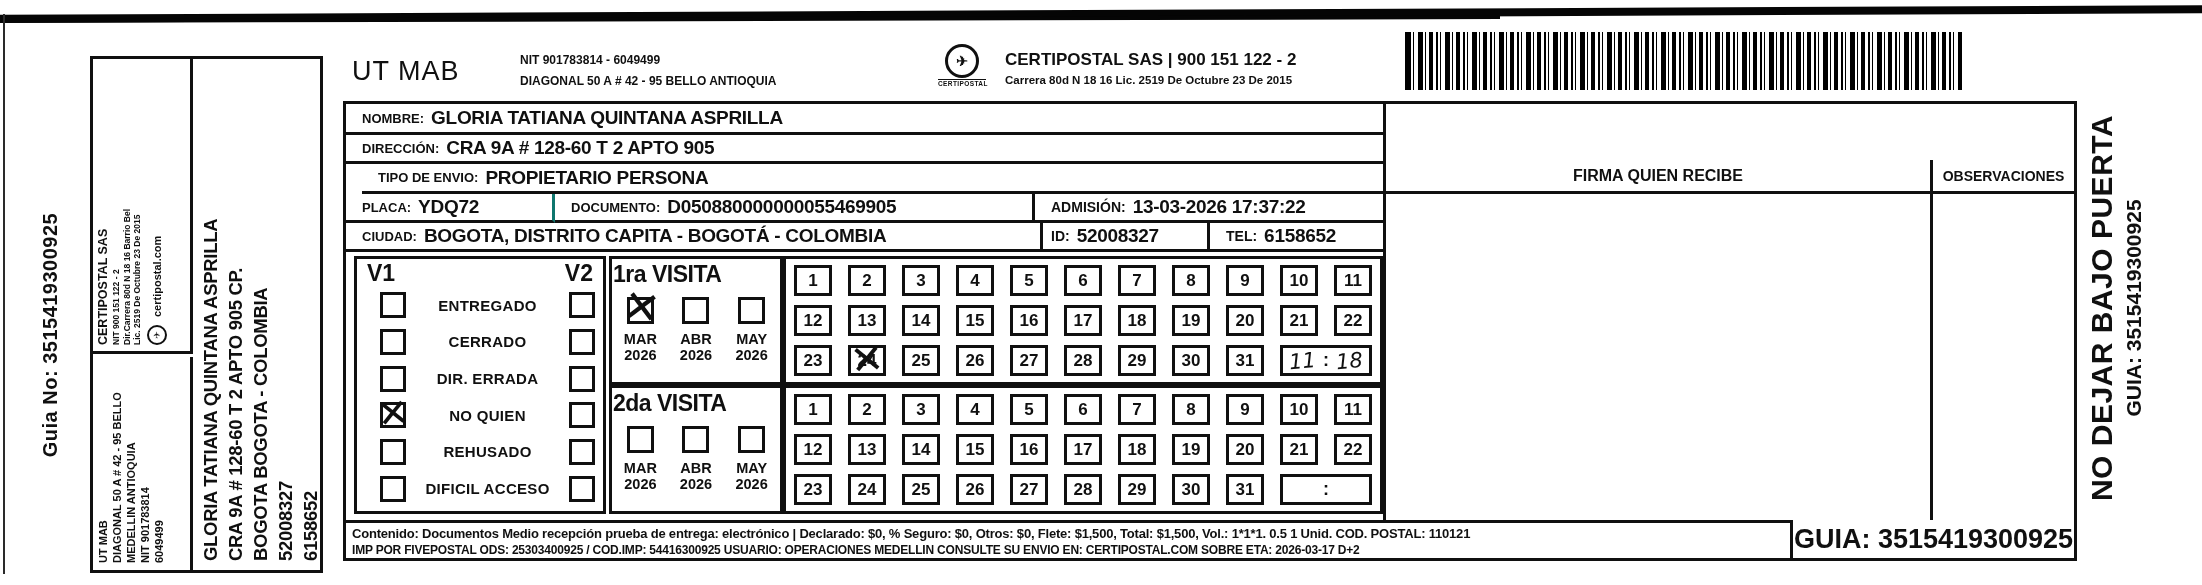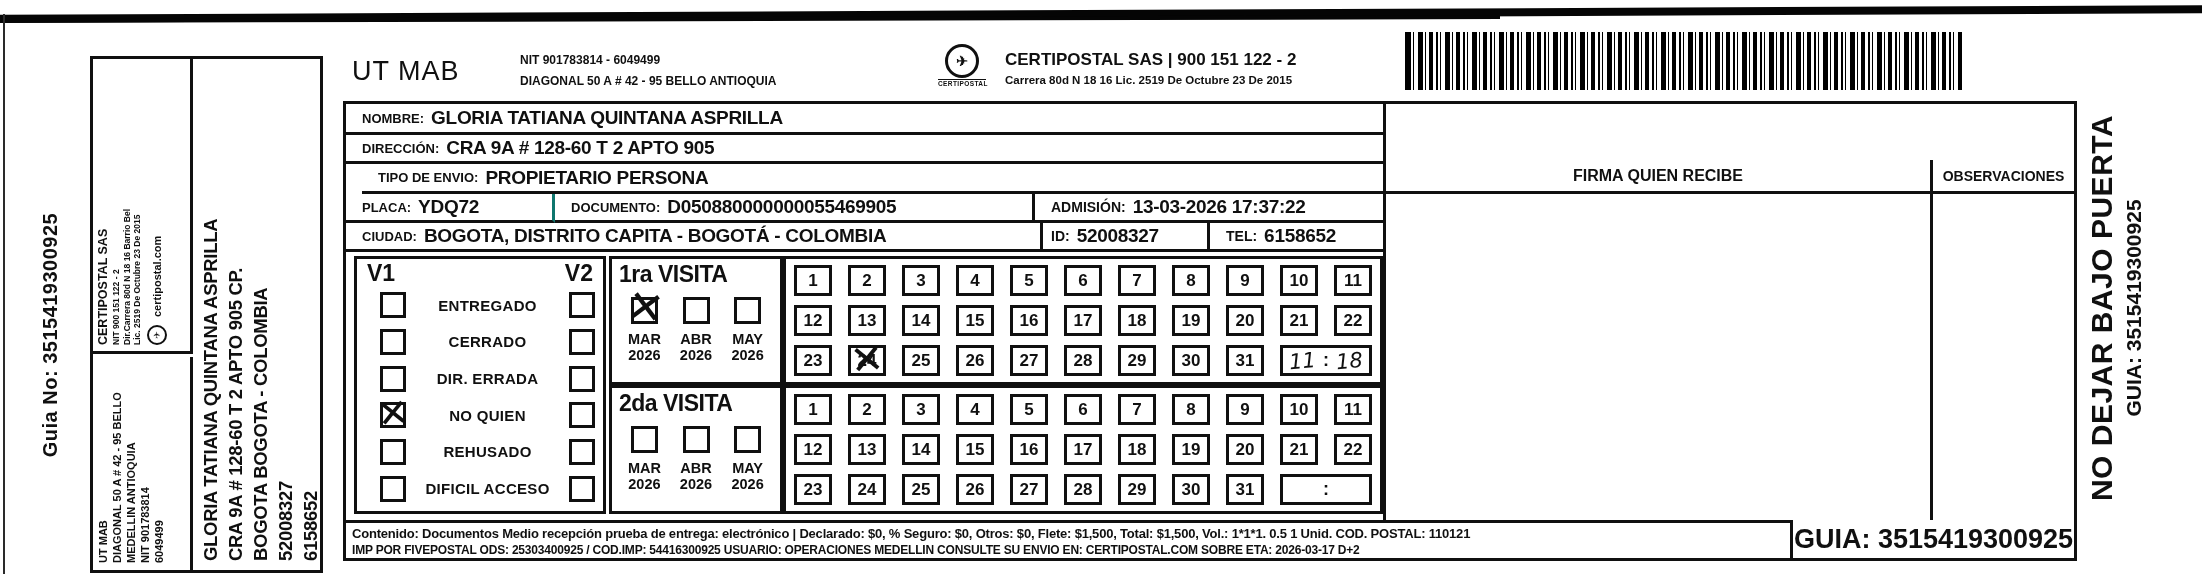--- a/index.html
+++ b/index.html
@@ -83,21 +83,21 @@
   .status-rows { position:absolute; top:28px; left:0; right:0; bottom:0; display:flex; flex-direction:column; justify-content:space-around; padding:0 8px 4px;margin-left:15px; }
   .st-row { display:flex; align-items:center; justify-content:space-between; }
   .st-label { font-size:15px; font-weight:700; letter-spacing:0.3px; flex:1; text-align:center; }
   .cb { width:26px; height:26px; border:3px solid #101010; position:relative; flex:0 0 auto; }
   .cb.m { width:27px; height:27px; margin:0 auto; }
   .xmark { position:absolute; left:50%; top:50%; transform:translate(-50%,-54%) rotate(-6deg);
            font-family:"DejaVu Sans", sans-serif; font-weight:600; font-size:38px; line-height:1; color:#101010; }
   .cb.m .xmark { font-size:44px; transform:translate(-46%,-58%) rotate(8deg); }
 
   
-  .visit { position:absolute; left:263px; width:174px; border:3px solid #101010; padding:2px 7px; }
+  .visit { position:absolute; left:263px; width:174px; border:3px solid #101010; padding:2px 1px; }
   #visit-box-0 { top:152px; height:129px; }
   #visit-box-1 { top:281px; height:129px; }
   .visit-title { font-size:23px; font-weight:700; letter-spacing:-0.5px; white-space:nowrap; }
   .month-row { display:flex; justify-content:space-between; margin-top:9px; }
   .month-slot { text-align:center; width:33%; }
   .month-label { font-size:14.5px; font-weight:700; margin-top:7px; }
   .month-year { font-size:14.5px; font-weight:700; }
 
   
   .dgrid { position:absolute; left:437px; width:600px; border:3px solid #101010; padding:6px 8px; display:flex; flex-direction:column; justify-content:space-between; }

